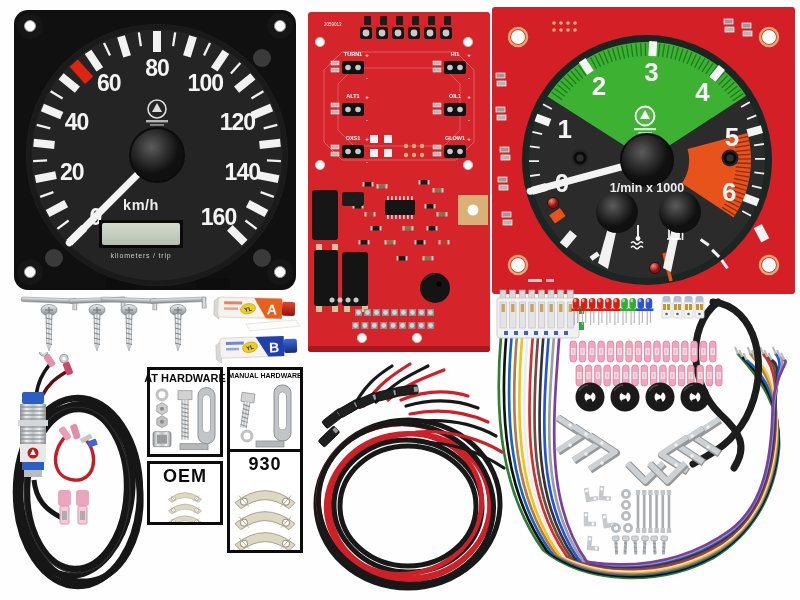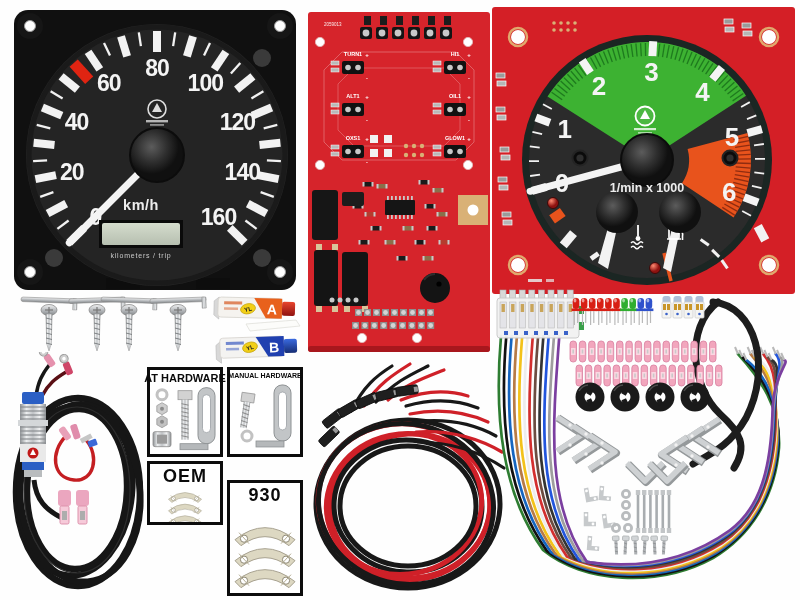--- a/index.html
+++ b/index.html
@@ -13,21 +13,21 @@
   #screws{left:12px;top:292px;}
   #epoxy{left:210px;top:290px;}
   #sensor{left:6px;top:352px;}
   #redblack{left:306px;top:356px;}
   #harness{left:488px;top:288px;}
   .hwbox{position:absolute;background:#fff;border:3px solid #0c0c0c;box-sizing:border-box;
          display:flex;flex-direction:column;align-items:center;}
   #box-at{left:147px;top:367px;width:76px;height:90px;}
   #box-manual{left:227px;top:367px;width:76px;height:90px;}
   #box-oem{left:147px;top:461px;width:76px;height:64px;}
-  #box-930{left:227px;top:480px;width:76px;height:116px;}
+  #box-930{left:227px;top:449px;width:76px;height:104px;}
   .hwtitle{font-weight:700;line-height:1.15;margin-top:2px;white-space:nowrap;color:#0a0a0a;}
   #box-at .hwtitle{font-size:11px;}
   #box-manual .hwtitle{font-size:7px;}
   #box-oem .hwtitle,#box-930 .hwtitle{font-size:18px;letter-spacing:1px;}
   .boxsvg{position:static!important;flex:1;width:100%;}
 </style>
 </head>
 <body>
 
 <div id="stage">

